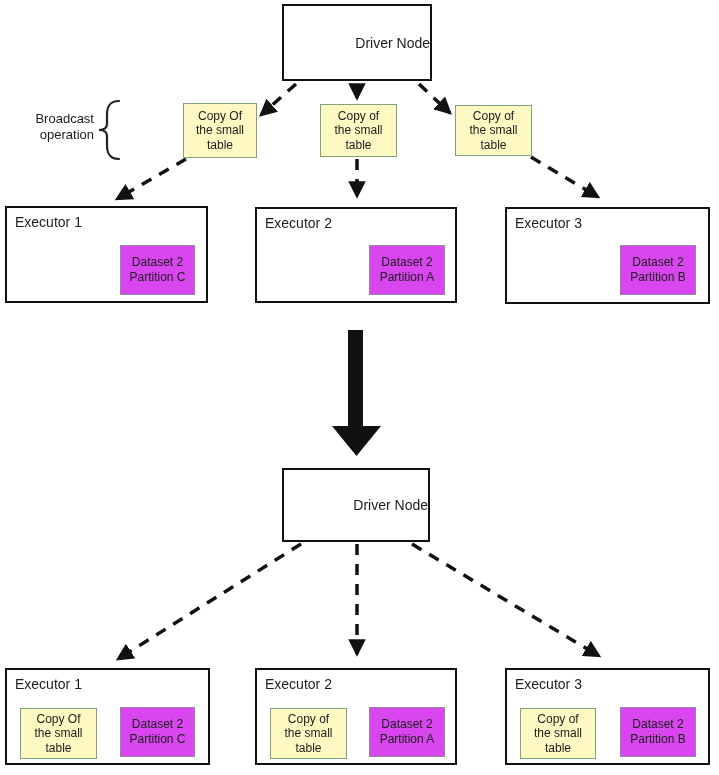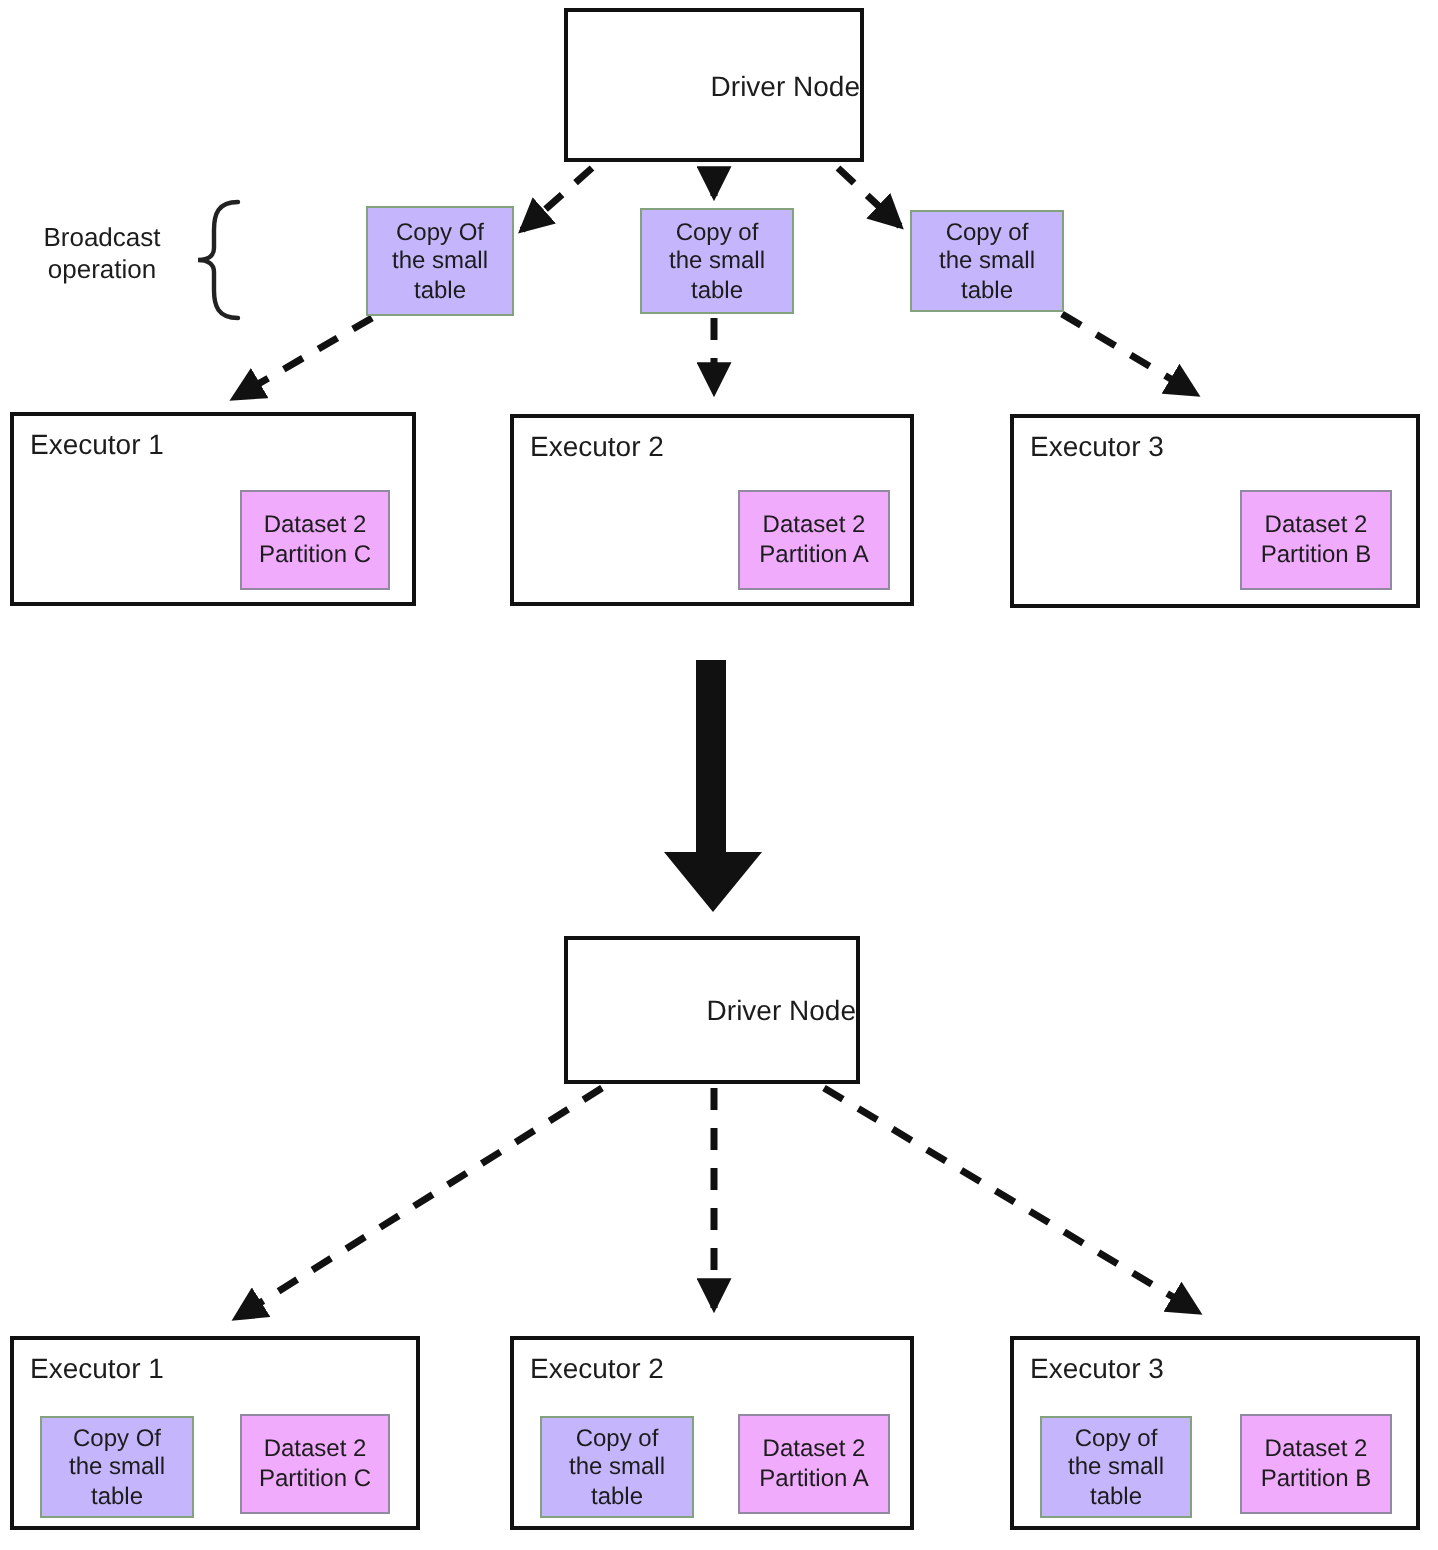--- a/index.html
+++ b/index.html
@@ -32,30 +32,30 @@
   .chip{
     position:absolute;
     box-sizing:border-box;
     display:flex;align-items:center;justify-content:center;
     text-align:center;
     font-size:12px;
     line-height:1.22;
     white-space:pre-line;
   }
   .chip.green{
-    background:#c4b5fd;
+    background:#fef9c3;
     border:1.5px solid #84a17d;
   }
   .chip.purple{
-    background:#f0abfc;
+    background:#d946ef;
     border:1.5px solid #9189a1;
   }
   .annotation{
     position:absolute;
-    text-align:center;
+    text-align:right;
     font-size:13px;
     line-height:1.25;
     white-space:pre-line;
   }
 </style>
 </head>
 <body>
 
 <div id="canvas">
 

